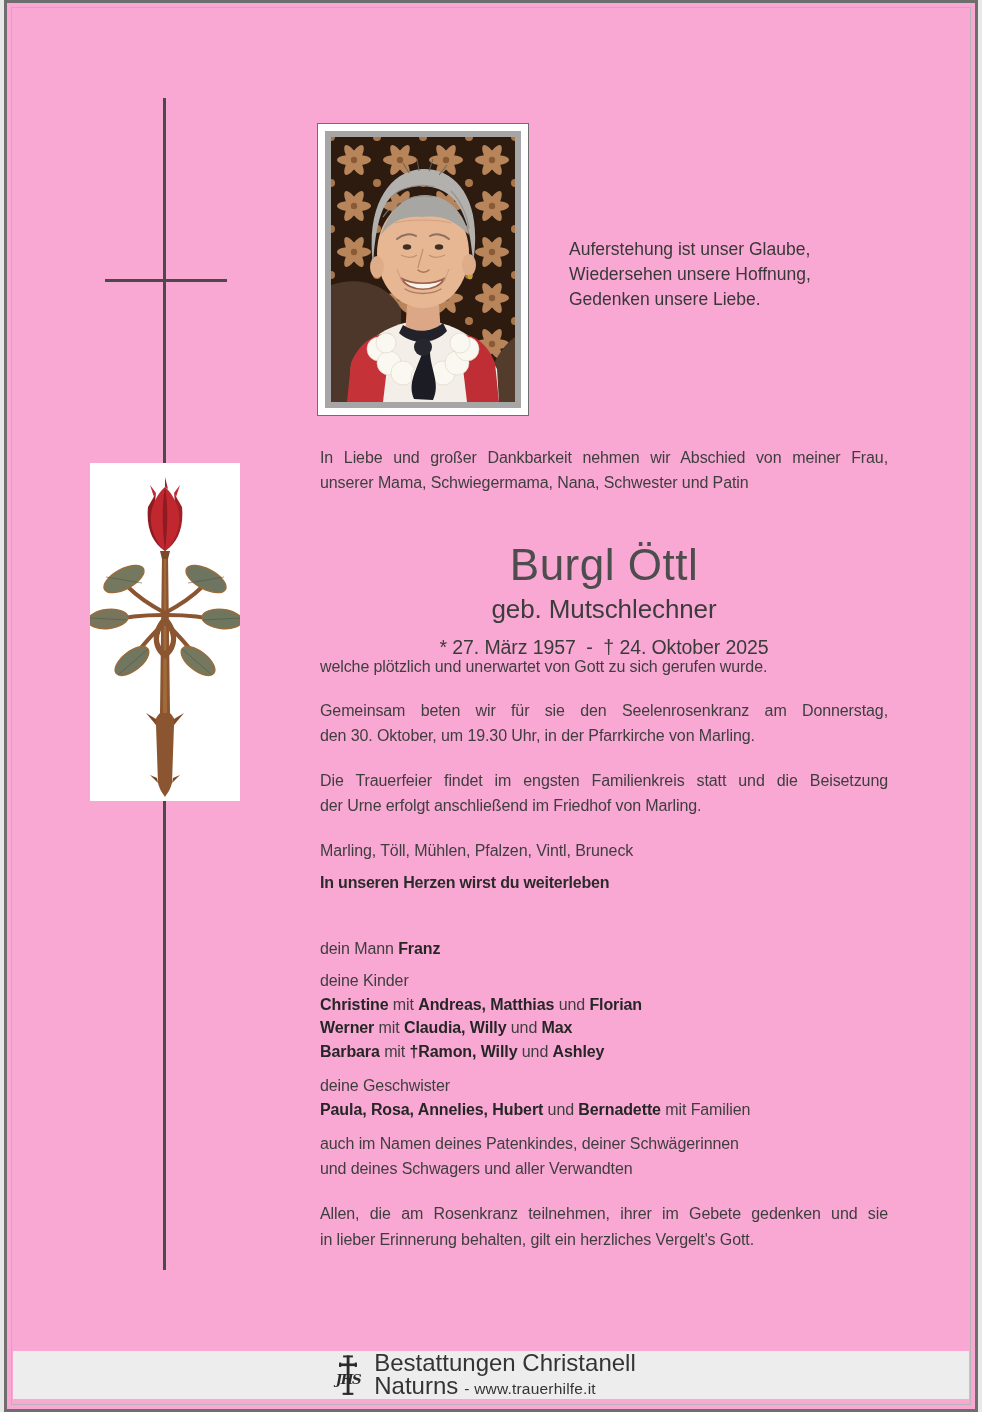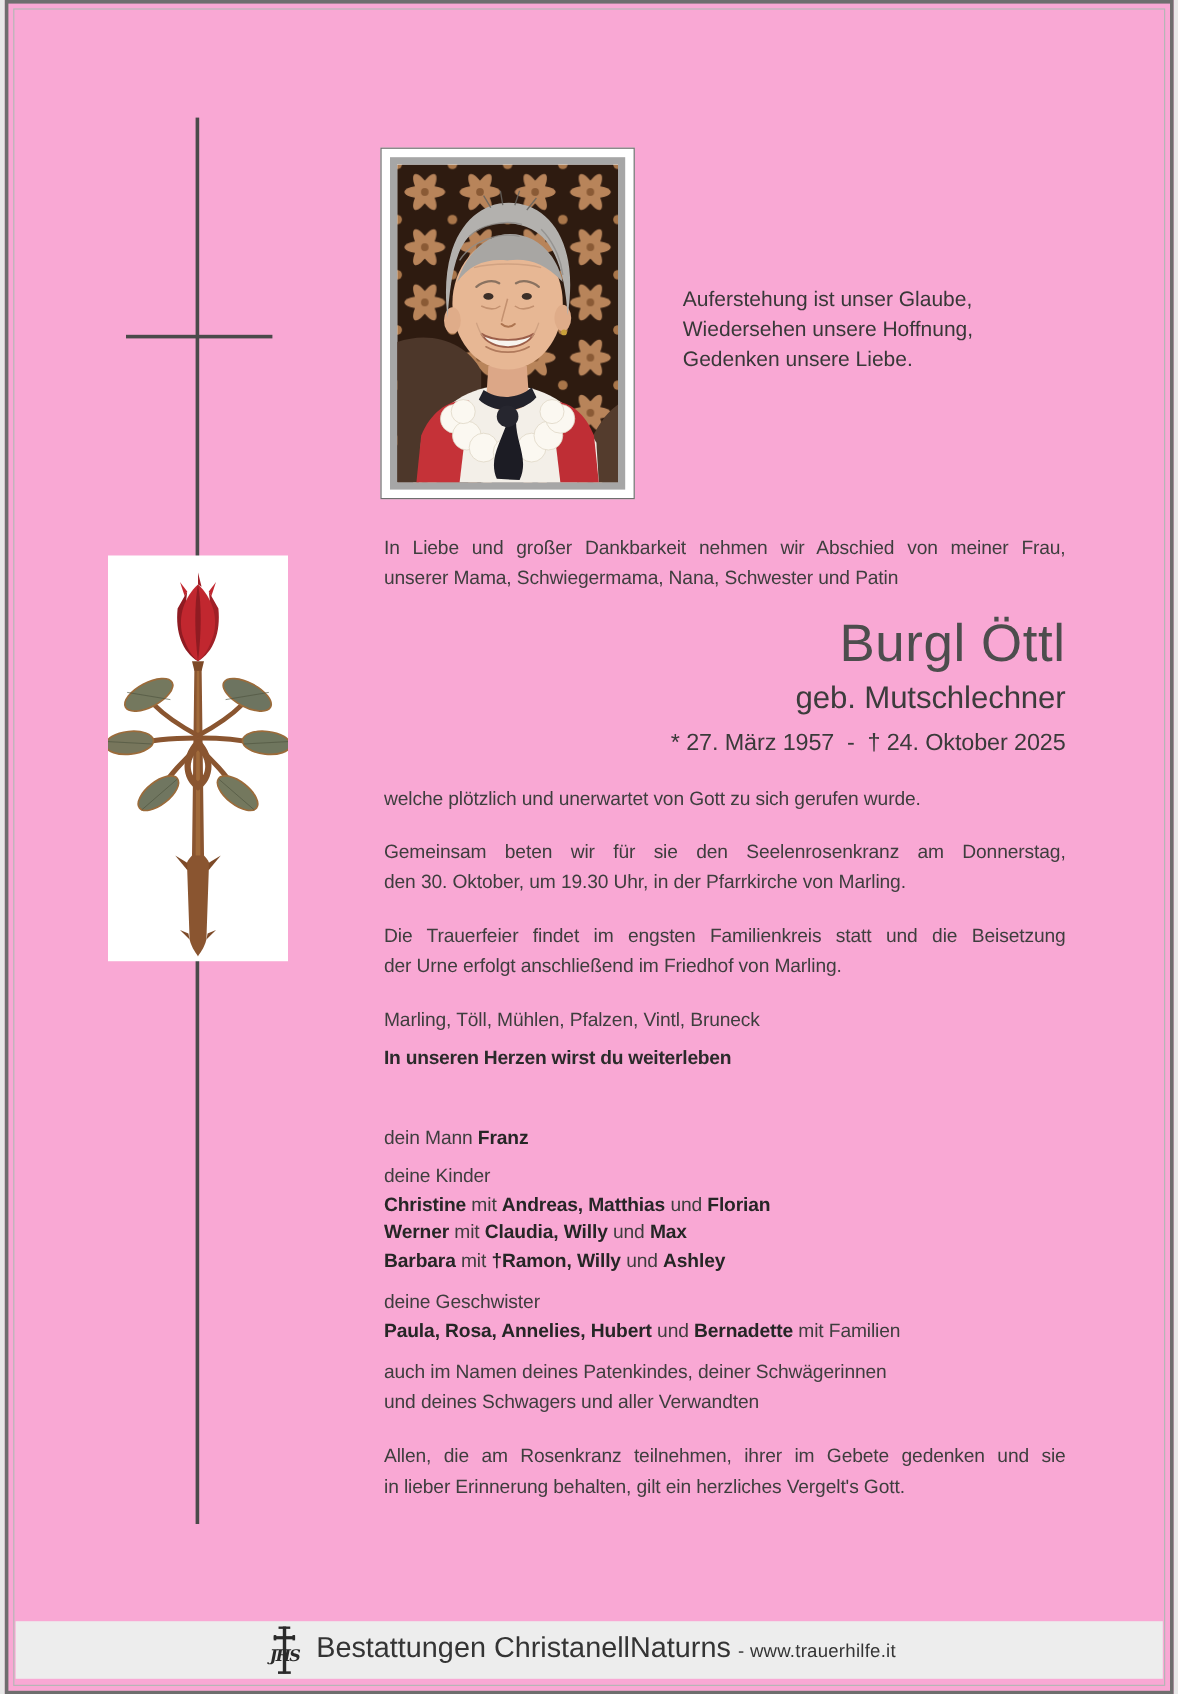--- a/index.html
+++ b/index.html
@@ -20,33 +20,33 @@
   
   .photo-frame{position:absolute;left:310px;top:120px;background:#fff;border:1px solid #6f6f6f;padding:7px;z-index:2;}
   .photo-mat{border:6px solid #a6a6a6;line-height:0;}
 
   
   .quote{position:absolute;left:562px;top:234px;font-size:17.5px;line-height:25px;color:#383838;}
 
   
   .blk{position:absolute;left:313px;width:568px;font-size:16px;line-height:24.5px;color:#3e3e3e;letter-spacing:-0.1px;}
   .jline{text-align:justify;text-align-last:justify;}
-  .center{text-align:right;}
+  .center{text-align:center;margin-top:28px;}
   .b{font-weight:bold;color:#262626;}
   .name{top:508px;font-size:44px;line-height:52px;color:#4d4d4d;letter-spacing:0.5px;}
   .maiden{top:563px;font-size:26px;line-height:30px;color:#3c3c3c;}
   .dates{top:603px;font-size:19.5px;line-height:26px;white-space:pre;color:#3a3a3a;}
   .fam{line-height:23.5px;}
   .motto{font-weight:bold;color:#2b2b2b;letter-spacing:-0.2px;}
   .closing{line-height:26px;}
 
   
   .footer{position:absolute;left:6px;right:6px;bottom:10px;height:48px;background:#ededed;z-index:4;
     display:flex;align-items:center;justify-content:center;padding-right:14px;box-sizing:border-box;gap:10px;}
-  .footer-text{display:flex;flex-direction:row;line-height:23px;color:#343434;}
+  .footer-text{display:flex;flex-direction:column;line-height:23px;color:#343434;}
   .footer-line1{font-size:24px;}
   .footer-line2{font-size:24px;display:flex;align-items:baseline;gap:6px;}
   .footer-site{font-size:15.5px;letter-spacing:0.2px;}
 </style>
 </head>
 <body>
 
 <div class="page">
   <div class="inner-frame"></div>
 

